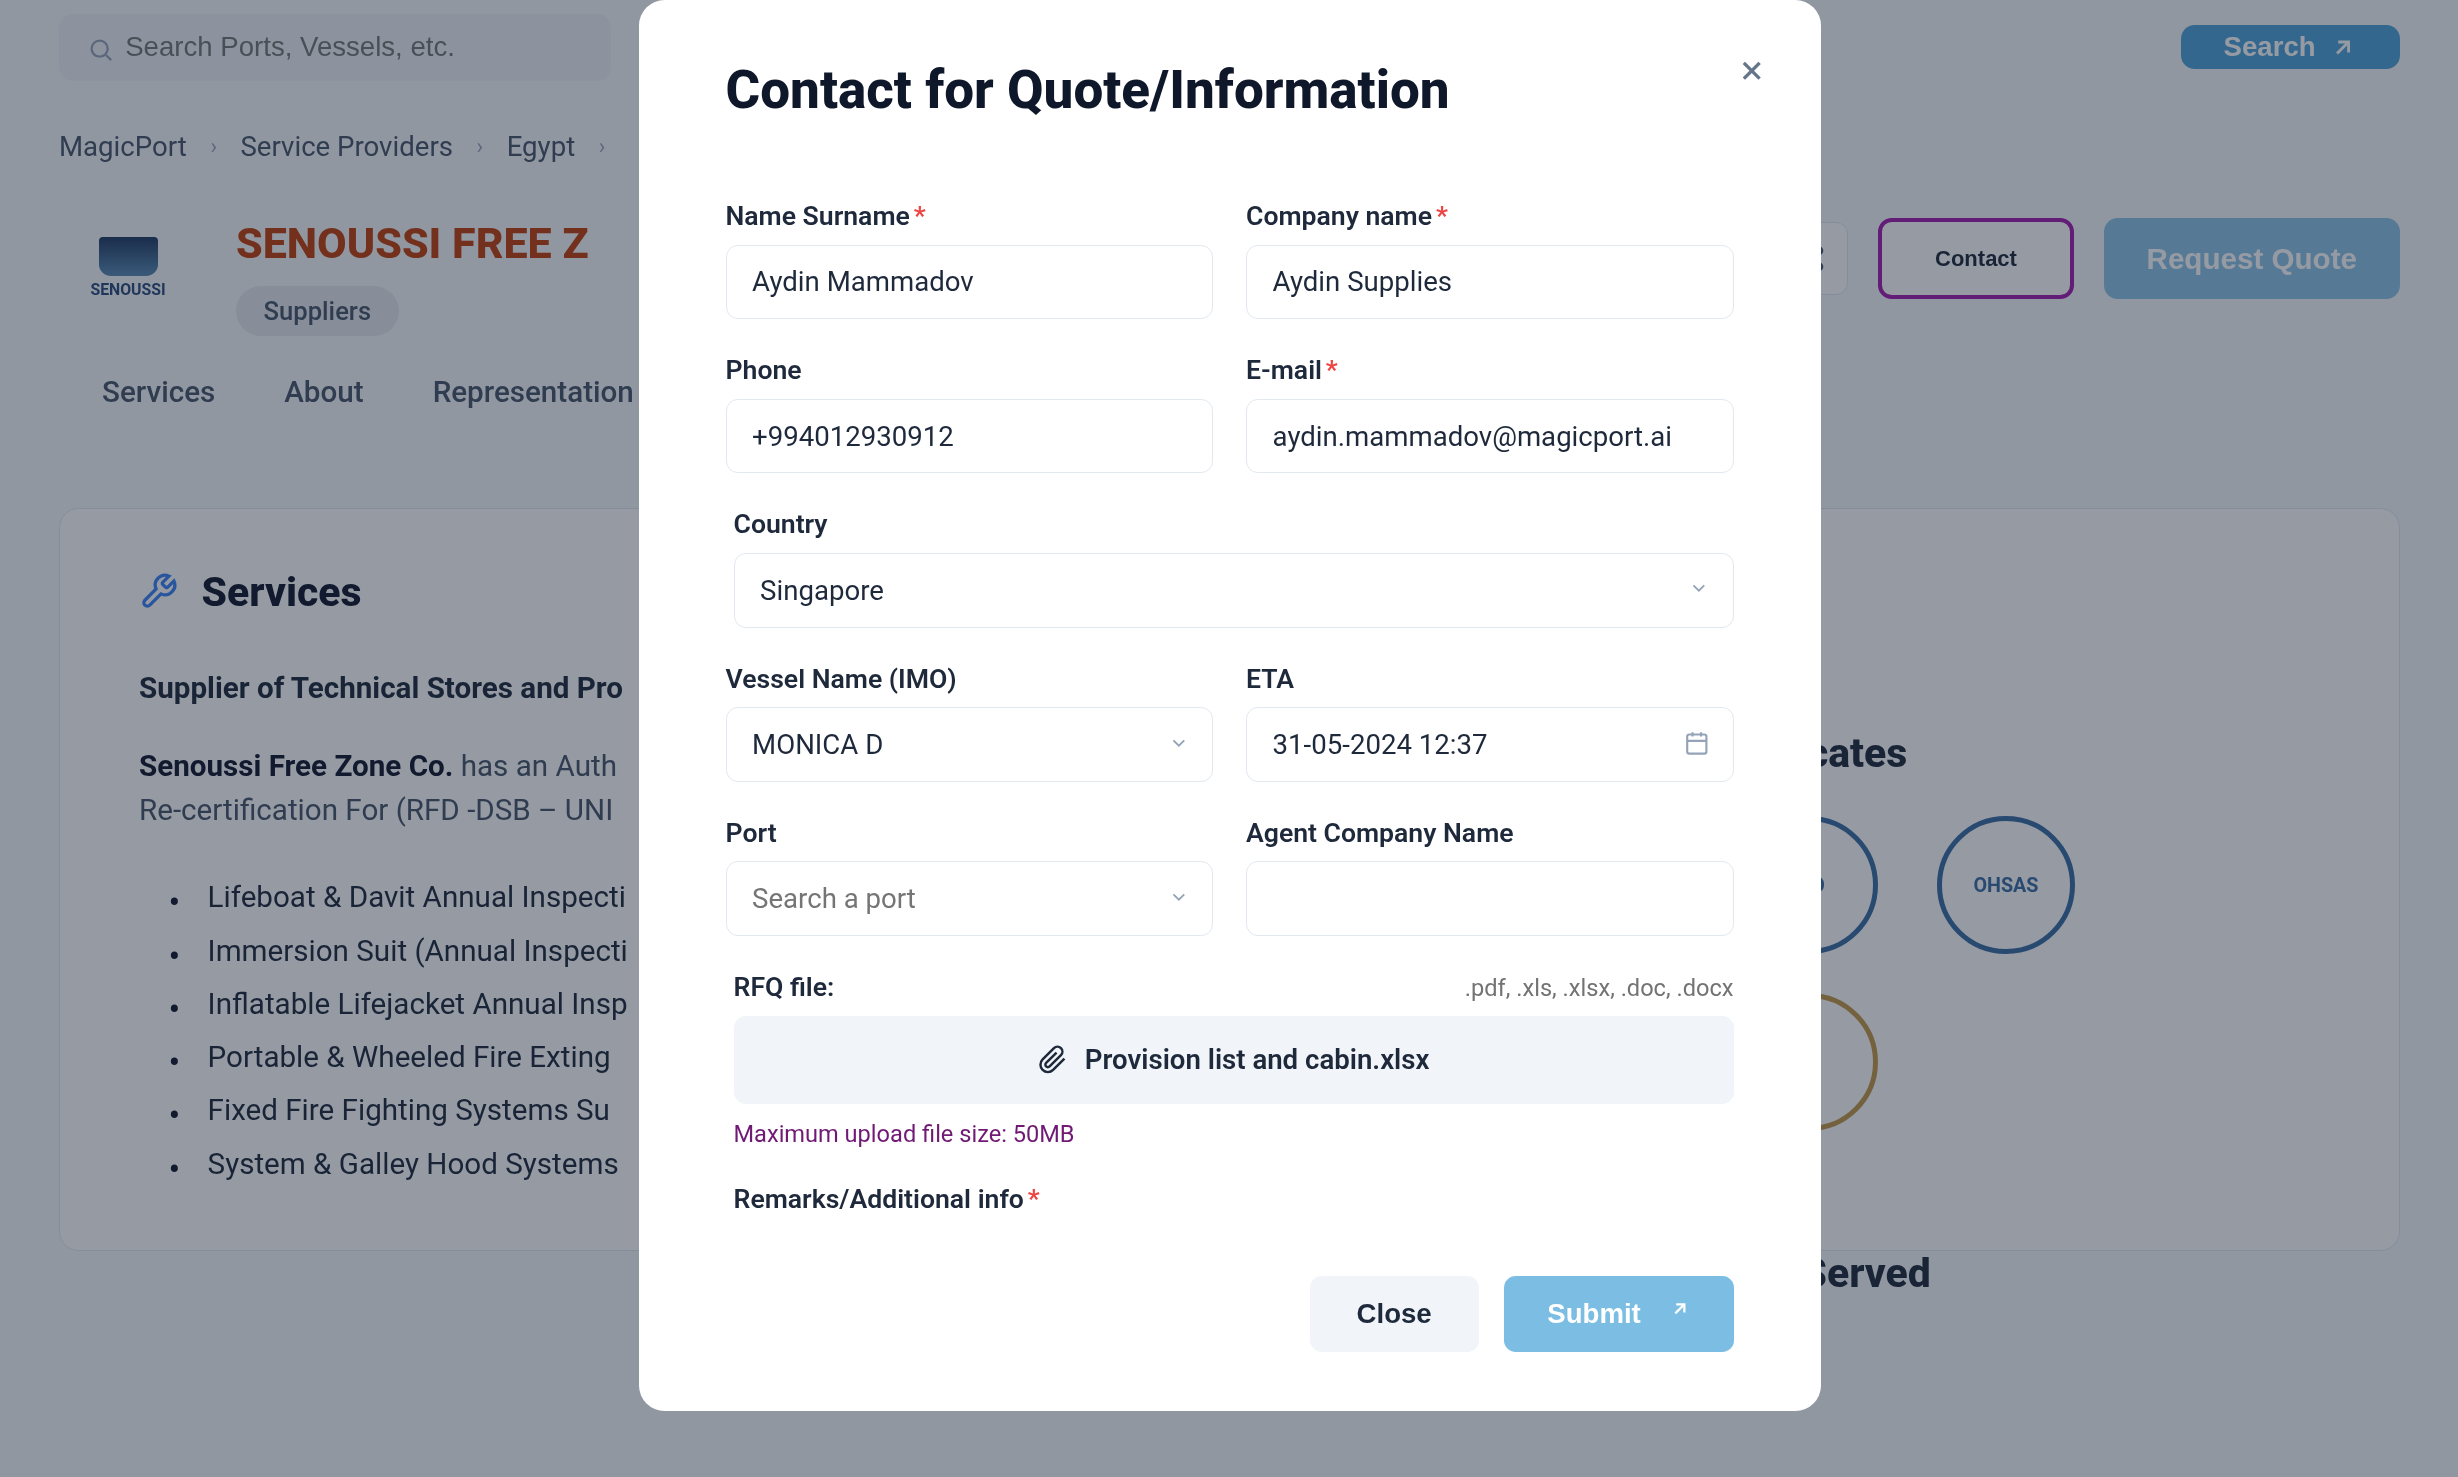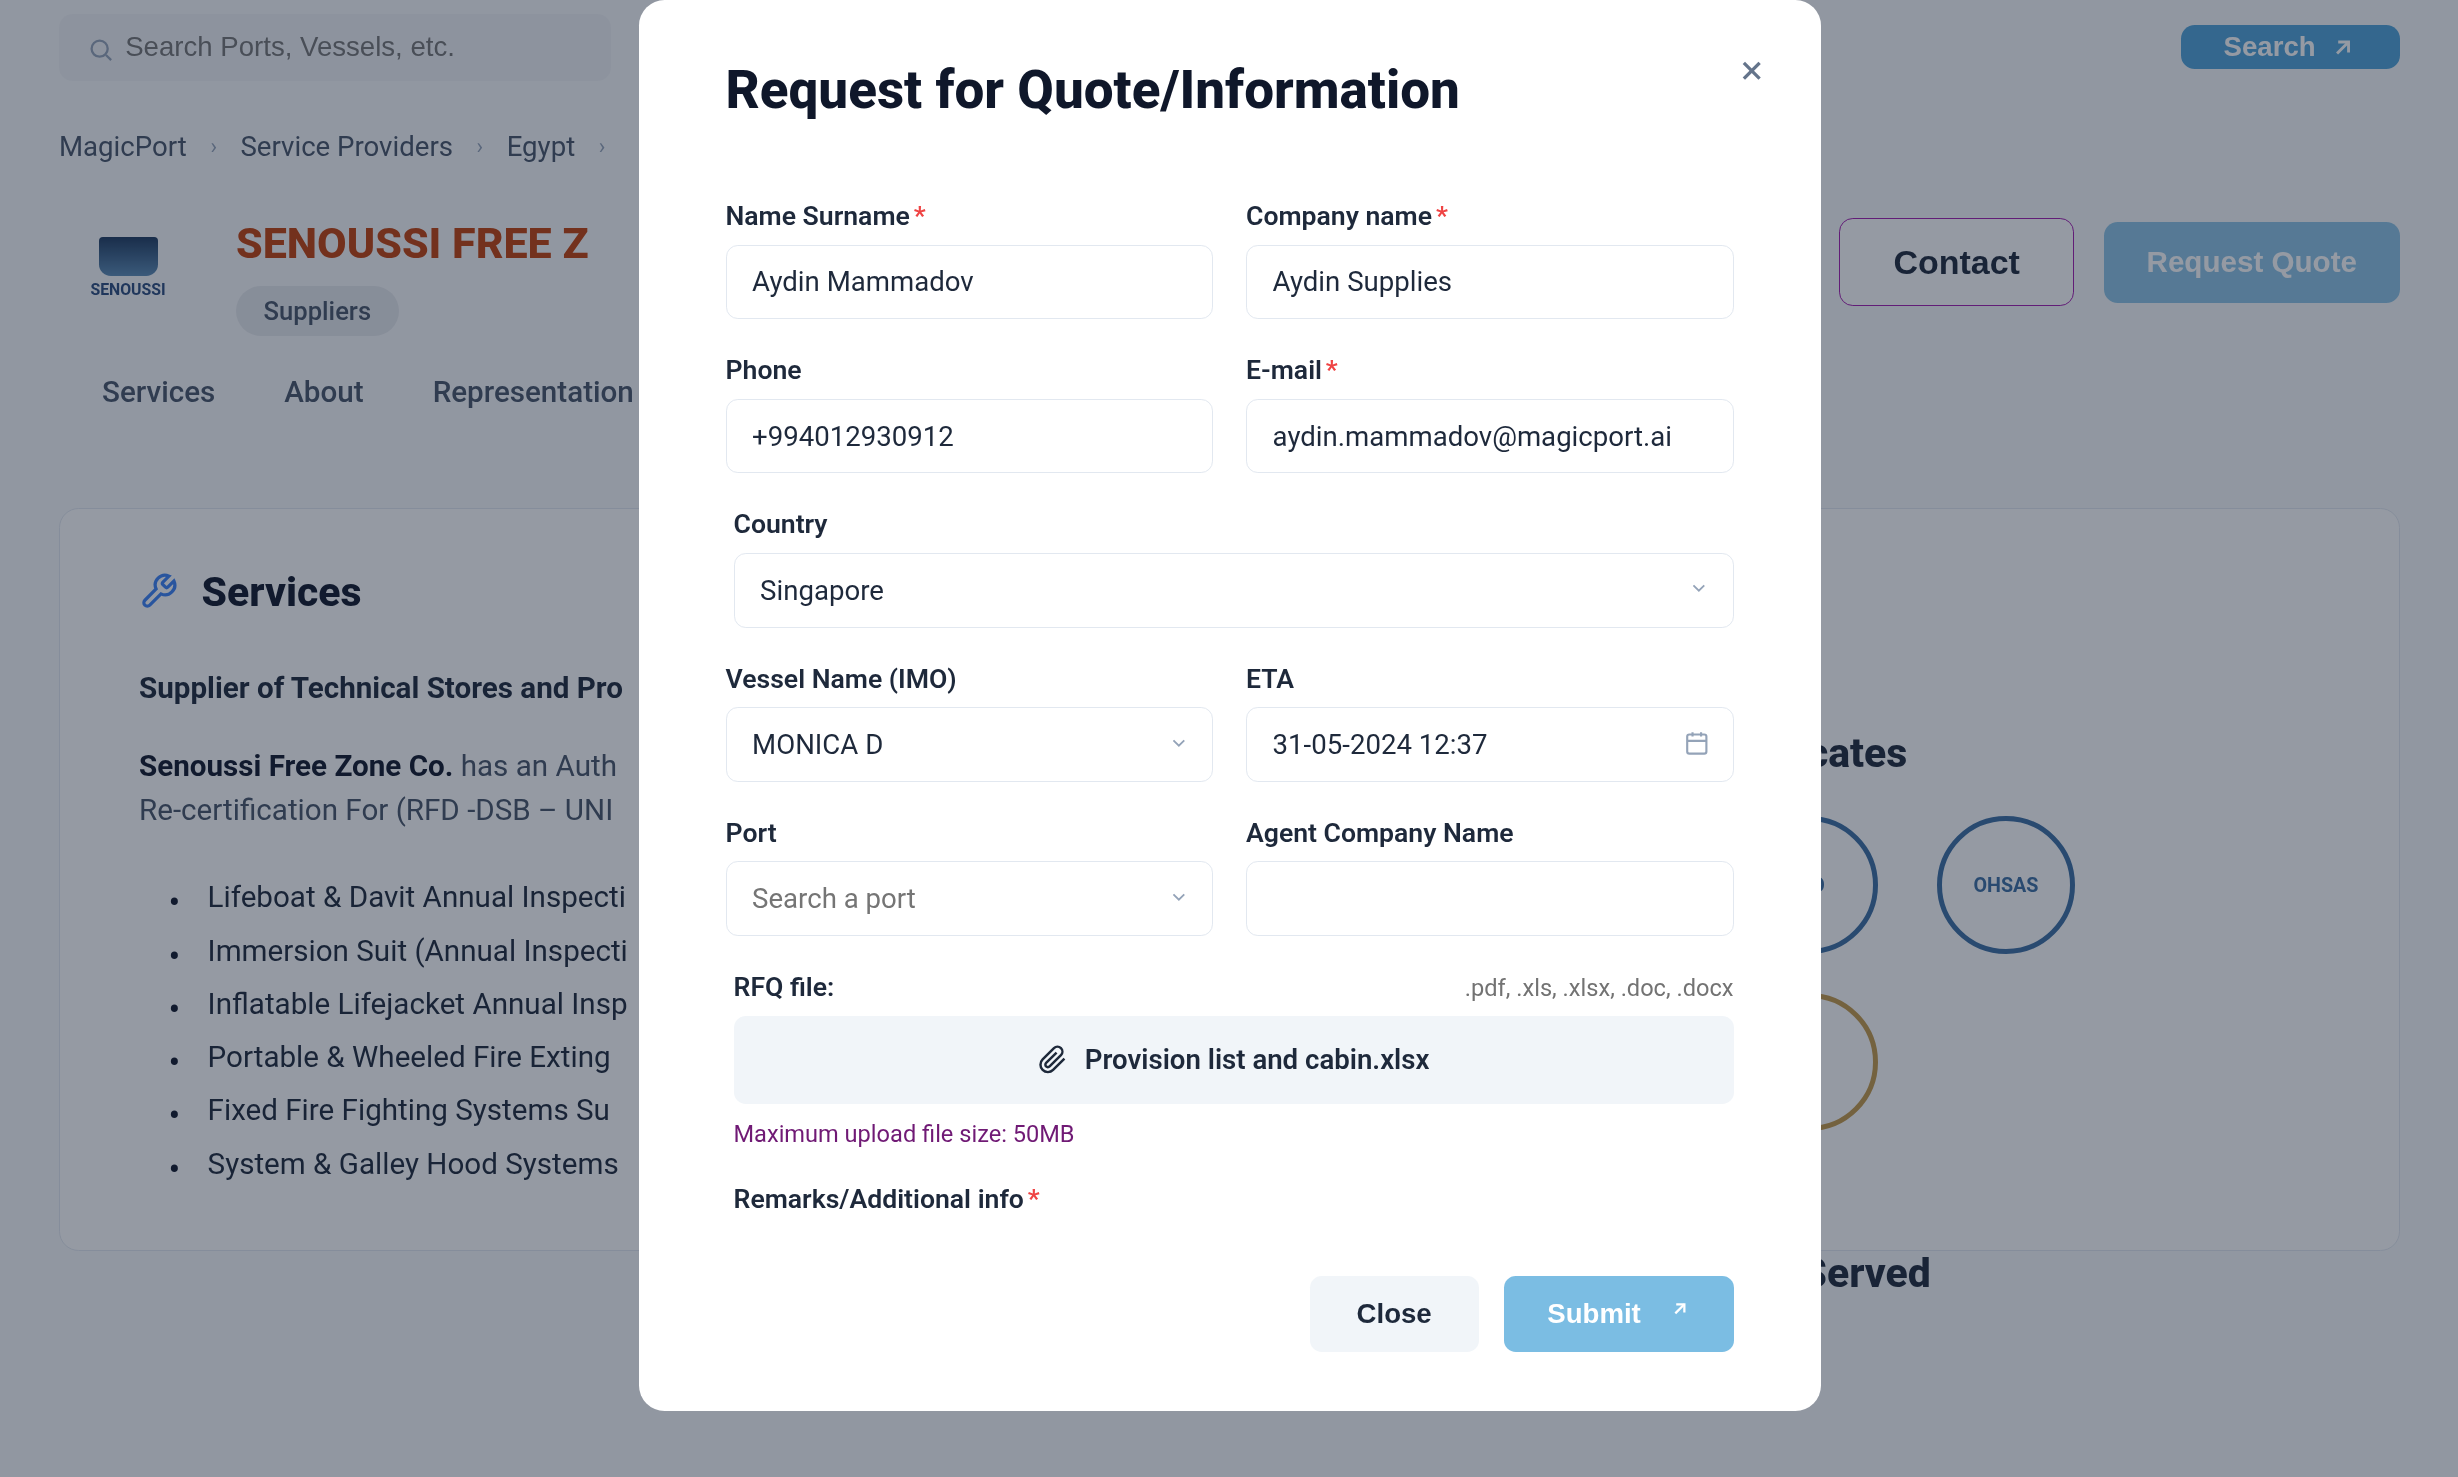--- a/index.html
+++ b/index.html
@@ -113,25 +113,25 @@
       width: 73px;
       height: 73px;
       border: 1px solid #e2e8f0;
       border-radius: 11.8px;
       background: #fff;
       display: flex;
       align-items: center;
       justify-content: center;
     }
     .contact-btn {
-      border: 1px solid #a21caf;
+      border: 4px solid #a21caf;
       border-radius: 13.8px;
       background: #fff;
       padding: 23.6px 53px;
-      font-size: 34px;
+      font-size: 22px;
       font-weight: 600;
       color: #1e293b;
     }
     .req-quote-btn {
       background: #8cc4e6;
       color: #fff;
       border: none;
       border-radius: 13.8px;
       padding: 23.6px 43px;
       font-size: 29.6px;
@@ -443,21 +443,21 @@
 </div>
 
 <div class="modal-overlay">
   <div class="modal">
     <button class="modal-close">
       <svg width="31.5" height="31.5" viewBox="0 0 24 24" fill="none" stroke="#64748b" stroke-width="2.5">
           <line x1="18" y1="6" x2="6" y2="18"></line>
           <line x1="6" y1="6" x2="18" y2="18"></line>
         </svg>
     </button>
-    <h1 class="modal-title">Request for Quote/Information</h1>
+    <h1 class="modal-title">Contact for Quote/Information</h1>
 
     <div class="form-grid">
       <div class="form-field">
         <label class="field-label"><span>Name Surname</span><span class="req-star">*</span></label>
         <input class="text-input" type="text" value="Aydin Mammadov" style="">
       </div>
       <div class="form-field">
         <label class="field-label"><span>Company name</span><span class="req-star">*</span></label>
         <input class="text-input" type="text" value="Aydin Supplies" style="">
       </div>

